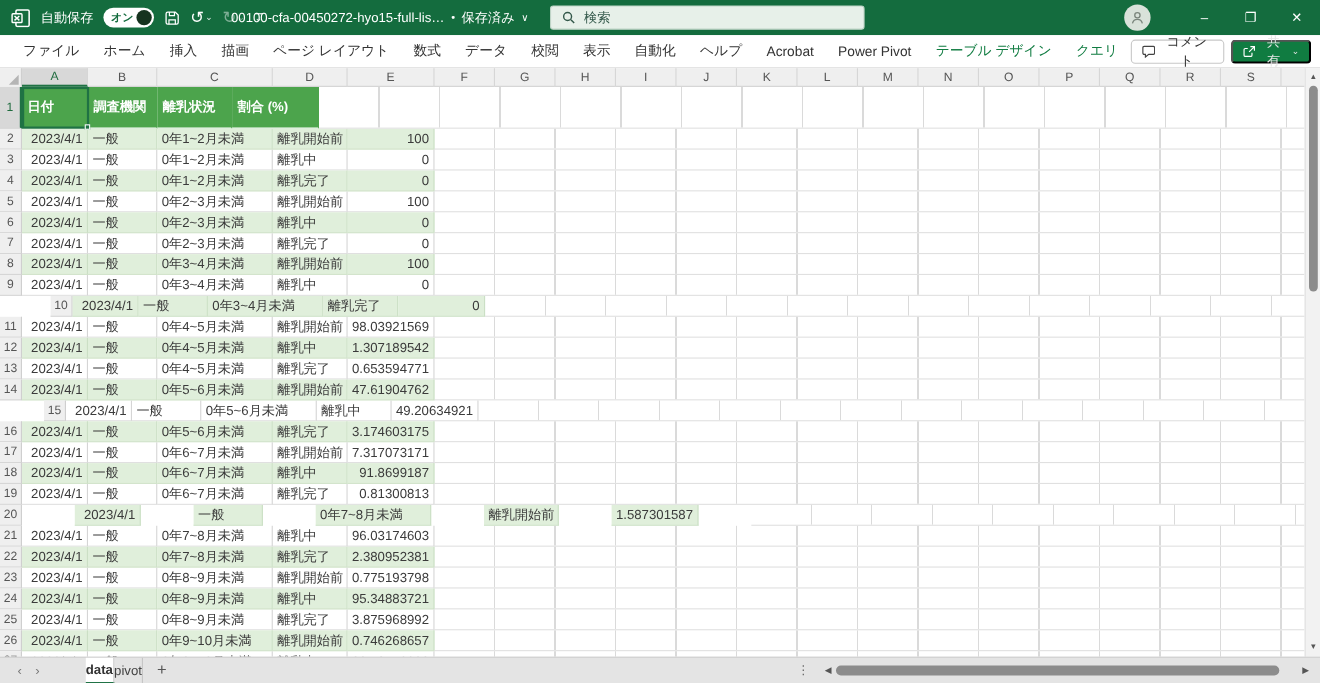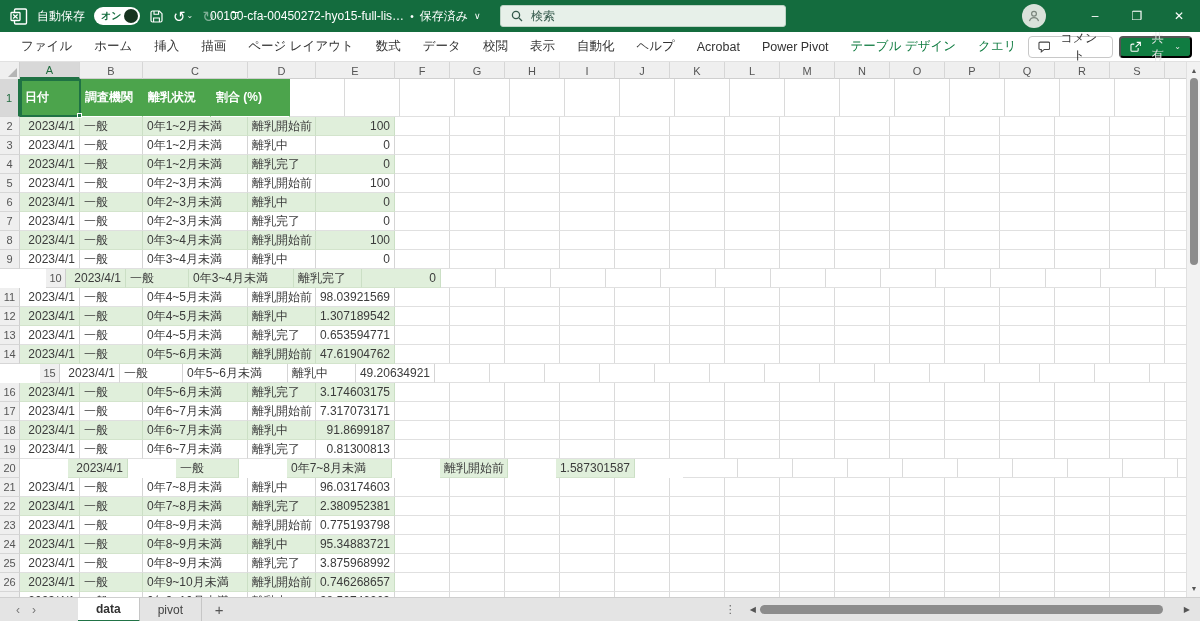--- a/index.html
+++ b/index.html
@@ -67,21 +67,21 @@
   .vscroll .arr { position:absolute; left:0; width:14px; height:15px; display:flex; align-items:center; justify-content:center; font-size:7px; color:#555; cursor:pointer; }
   .vscroll .arr.up { top:1px; }
   .vscroll .arr.down { bottom:1px; }
   .vthumb { position:absolute; left:3px; top:16px; width:8px; height:187px; background:#8C8C8C; border-radius:4px; cursor:grab; }
 
   
   .sheetbar { position:absolute; left:0; top:597px; width:1200px; height:24px; background:#E4E4E4; border-top:1px solid #CFCFCF; display:flex; align-items:center; }
   .nav-arrows { display:flex; align-items:center; gap:12px; padding:0 14px 0 16px; color:#777; font-size:12px; }
   .nav-arrows span { cursor:pointer; }
   .stabs { display:flex; align-items:stretch; height:24px; margin-left:28px; }
-  .stab { display:flex; align-items:center; padding:0 18px; font-size:12px; color:#444; cursor:pointer; border-right:1px solid #C6C6C6; position:relative; }
+  .stab { display:flex; align-items:center; padding:0 0; font-size:12px; color:#444; cursor:pointer; border-right:1px solid #C6C6C6; position:relative; }
   .stab.active { background:#FFFFFF; border-bottom:2px solid #217346; color:#333; font-weight:bold; border-right:1px solid #C6C6C6; }
   .add-sheet { width:34px; display:flex; align-items:center; justify-content:center; font-size:15px; color:#555; cursor:pointer; }
   .hs-zone { margin-left:auto; display:flex; align-items:center; height:24px; padding-right:6px; }
   .grip { color:#666; font-size:11px; margin-right:10px; cursor:col-resize; letter-spacing:0; }
   .hs-arrow { font-size:8px; color:#555; cursor:pointer; padding:0 4px; }
   .htrack { width:420px; height:10px; display:flex; align-items:center; }
   .hthumb { width:96%; height:9px; background:#8C8C8C; border-radius:5px; cursor:grab; }
 </style>
 </head>
 <body>

